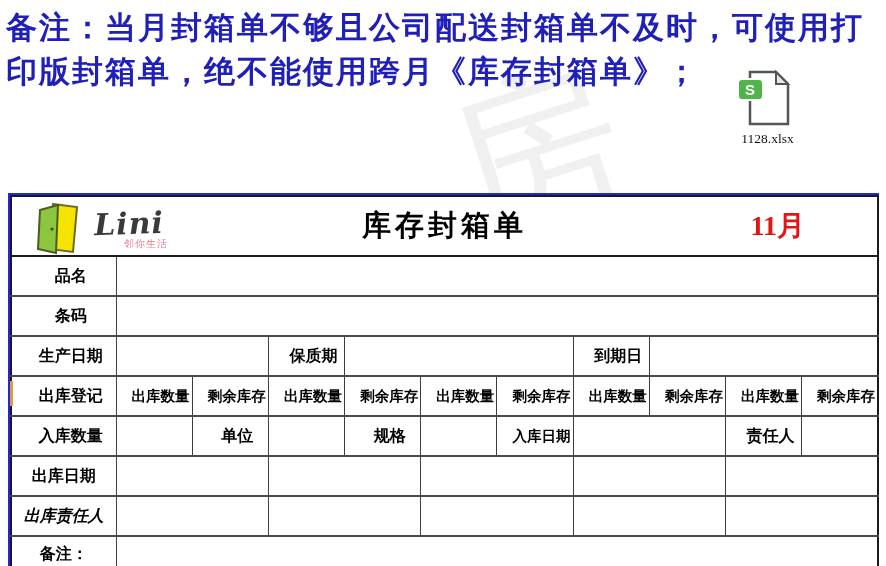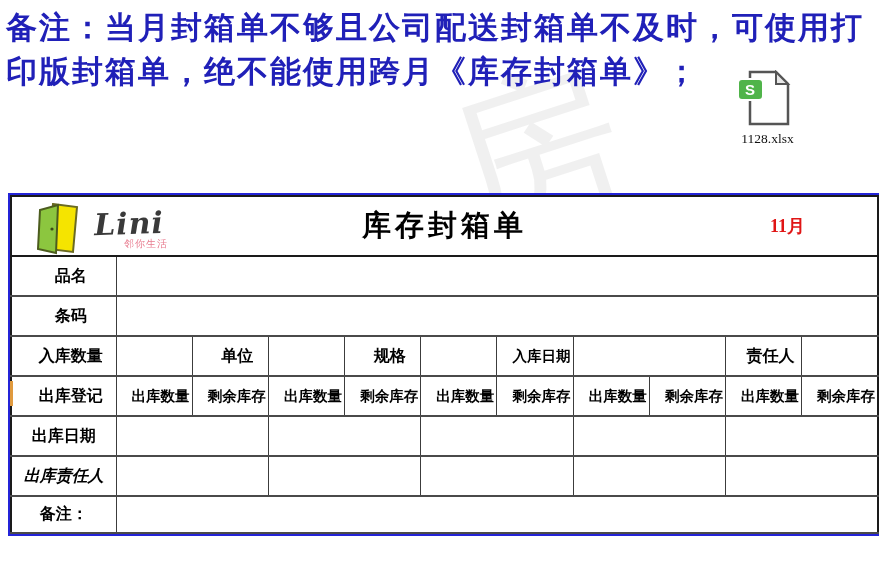--- a/index.html
+++ b/index.html
@@ -71,21 +71,21 @@
     transform:rotate(-2deg); line-height:1;
   }
   .brand-tagline { display:block; font-size:10px; color:#e87d90; letter-spacing:1px; margin:-2px 0 0 34px; }
   .form-title {
     position:absolute; left:50%; top:50%; transform:translate(-50%,-50%);
     font-family:"Liberation Serif", serif; font-weight:600; font-size:29px;
     letter-spacing:4px; color:#000; white-space:nowrap;
   }
   .month {
     position:absolute; right:72px; top:50%; transform:translateY(-50%);
-    font-family:"Liberation Serif", serif; font-weight:bold; font-size:18px; color:#e01515;
+    font-family:"Liberation Serif", serif; font-weight:bold; font-size:28px; color:#e01515;
   }
 
   .edge-mark { position:absolute; left:10px; top:381px; width:3px; height:25px; background:#e09a3e; z-index:3; }
 </style>
 </head>
 <body>
 
 <div class="watermark">房</div>
 
 <div class="note">备注：当月封箱单不够且公司配送封箱单不及时，可使用打印版封箱单，绝不能使用跨月《库存封箱单》；</div>
@@ -143,46 +143,54 @@
     <tr class="r-std">
       <td class="lbl">品名</td>
       <td colspan="10"></td>
     </tr>
 
     <tr class="r-std">
       <td class="lbl">条码</td>
       <td colspan="10"></td>
     </tr>
 
+    <tr class="r-std">
+      <td class="lbl">生产日期</td>
+      <td colspan="2"></td>
+      <td class="lbl">保质期</td>
+      <td colspan="3"></td>
+      <td class="lbl">到期日</td>
+      <td colspan="3"></td>
+    </tr>
+
+    <tr class="r-std">
+      <td class="lbl">出库登记</td>
+      <td class="sub">出库数量</td>
+      <td class="sub">剩余库存</td>
+      <td class="sub">出库数量</td>
+      <td class="sub">剩余库存</td>
+      <td class="sub">出库数量</td>
+      <td class="sub">剩余库存</td>
+      <td class="sub">出库数量</td>
+      <td class="sub">剩余库存</td>
+      <td class="sub">出库数量</td>
+      <td class="sub">剩余库存</td>
+    </tr>
 
     <tr class="r-std">
       <td class="lbl">入库数量</td>
       <td></td>
       <td class="lbl">单位</td>
       <td></td>
       <td class="lbl">规格</td>
       <td></td>
       <td class="lbl sub">入库日期</td>
       <td colspan="2"></td>
       <td class="lbl">责任人</td>
       <td></td>
-    </tr>
-
-    <tr class="r-std">
-      <td class="lbl">出库登记</td>
-      <td class="sub">出库数量</td>
-      <td class="sub">剩余库存</td>
-      <td class="sub">出库数量</td>
-      <td class="sub">剩余库存</td>
-      <td class="sub">出库数量</td>
-      <td class="sub">剩余库存</td>
-      <td class="sub">出库数量</td>
-      <td class="sub">剩余库存</td>
-      <td class="sub">出库数量</td>
-      <td class="sub">剩余库存</td>
     </tr>
 
 
     <tr class="r-date">
       <td class="lbl">出库日期</td>
       <td colspan="2"></td>
       <td colspan="2"></td>
       <td colspan="2"></td>
       <td colspan="2"></td>
       <td colspan="2"></td>

